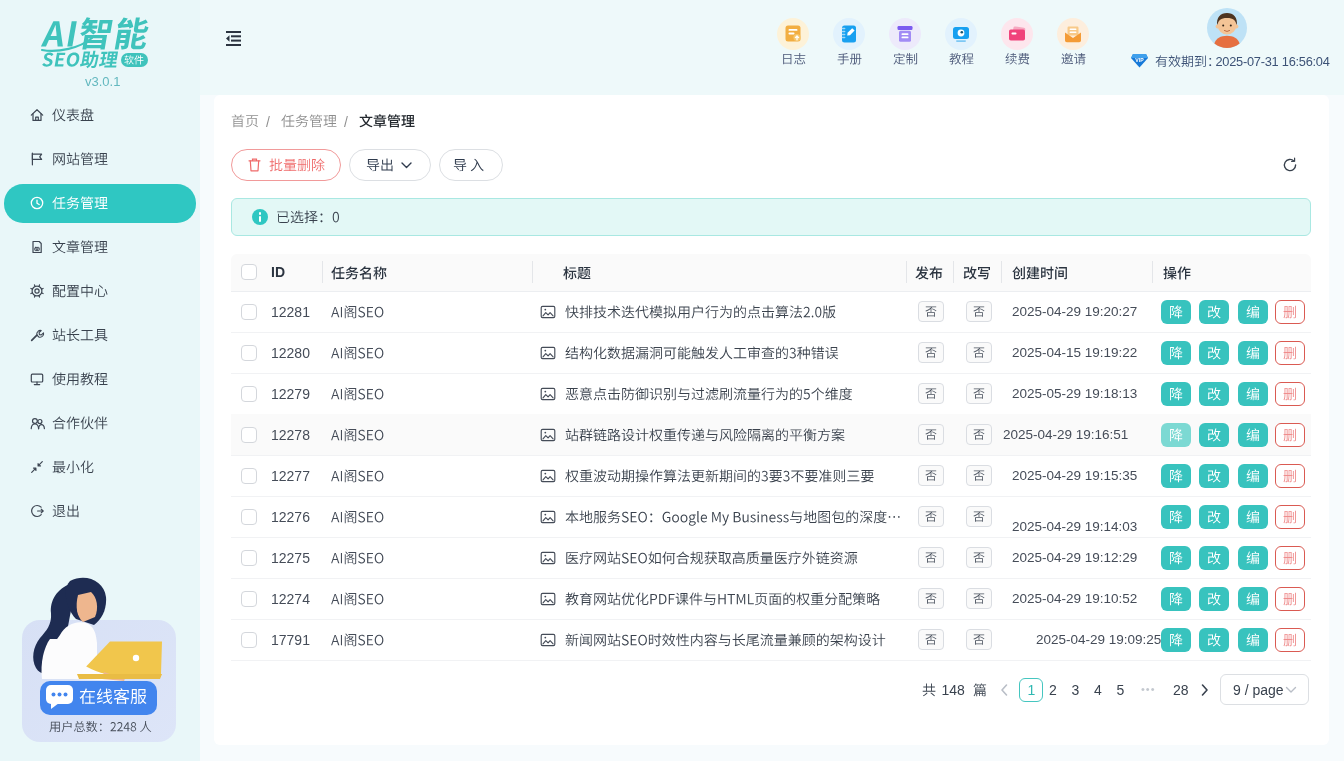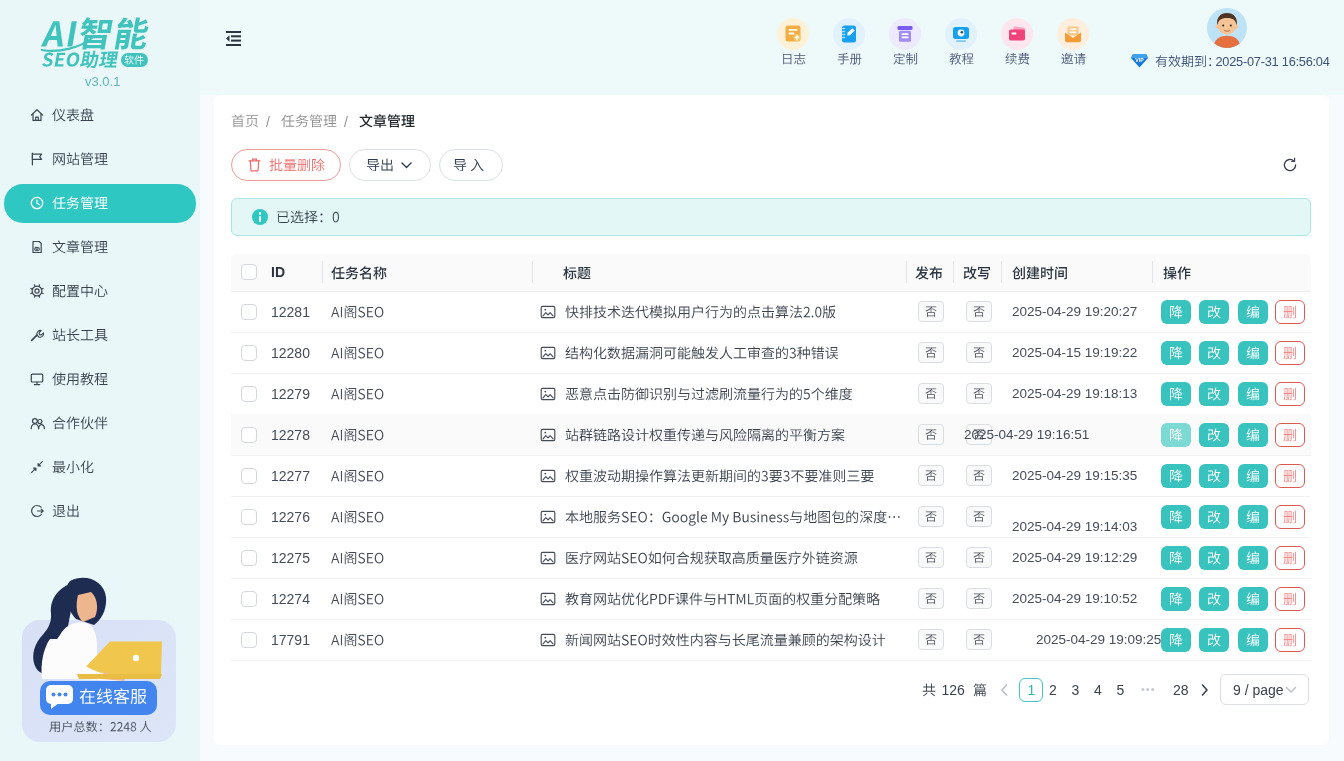--- a/index.html
+++ b/index.html
@@ -396,21 +396,21 @@
       <path d="M2.1 -9C2.7 -8.2 3.2 -7.1 3.4 -6.4L4.2 -6.7C4 -7.4 3.5 -8.5 2.9 -9.3ZM11 -9.4C10.7 -8.5 10.1 -7.4 9.6 -6.7L10.4 -6.4C10.8 -7 11.5 -8.1 12 -9ZM3.7 -3.3V-0.5C3.7 0.5 4.1 0.8 5.7 0.8C6 0.8 8.7 0.8 9.1 0.8C10.4 0.8 10.7 0.4 10.8 -1.3C10.5 -1.4 10.2 -1.5 9.9 -1.7C9.9 -0.3 9.8 0 9 0C8.4 0 6.2 0 5.7 0C4.8 0 4.6 -0.1 4.6 -0.5V-3.3ZM5.6 -4C6.5 -3.2 7.4 -2 7.8 -1.3L8.6 -1.8C8.2 -2.5 7.2 -3.7 6.4 -4.4ZM10.5 -3.4C11.2 -2.3 11.9 -0.7 12.2 0.3L13.1 0C12.8 -1 12 -2.6 11.3 -3.7ZM2.2 -3.3C1.9 -2.2 1.4 -0.8 0.8 0.1L1.6 0.5C2.2 -0.4 2.7 -1.9 3 -3.1ZM0.9 -5.5V-4.6H13.2V-5.5H8.9V-10.2H12.7V-11.1H1.5V-10.2H5.1V-5.5ZM6 -10.2H7.9V-5.5H6Z M18.2 -2.1V-0.2C18.2 0.7 18.6 1 19.9 1C20.2 1 22.3 1 22.6 1C23.7 1 24 0.6 24.1 -1C23.9 -1 23.5 -1.1 23.3 -1.3C23.3 0 23.2 0.2 22.6 0.2C22.1 0.2 20.3 0.2 20 0.2C19.2 0.2 19.1 0.1 19.1 -0.2V-2.1ZM24.4 -2C25.1 -1.2 25.9 -0.2 26.2 0.5L27 0.1C26.7 -0.6 25.9 -1.6 25.1 -2.3ZM16.6 -2.2C16.2 -1.4 15.6 -0.4 14.9 0.3L15.7 0.7C16.4 0.1 17 -1 17.4 -1.8ZM17.6 -4.5H24.5V-3.5H17.6ZM17.6 -6.2H24.5V-5.2H17.6ZM16.7 -6.9V-2.8H20.2L19.7 -2.4C20.5 -1.9 21.5 -1.3 21.9 -0.8L22.5 -1.4C22.1 -1.8 21.2 -2.4 20.5 -2.8H25.4V-6.9ZM18.7 -9.9H23.3C23.2 -9.5 22.9 -8.8 22.6 -8.4H19.2L19.3 -8.4C19.2 -8.8 18.9 -9.4 18.7 -9.9ZM20.2 -11.6C20.4 -11.3 20.6 -11 20.8 -10.7H15.7V-9.9H18.6L17.8 -9.7C18 -9.3 18.2 -8.8 18.3 -8.4H15V-7.6H27V-8.4H23.6C23.8 -8.8 24.1 -9.2 24.3 -9.7L23.5 -9.9H26.3V-10.7H21.8C21.7 -11 21.4 -11.5 21.1 -11.9Z M31.2 -6.6H38.7V-3.9H31.2ZM32.8 -1.8C33 -0.9 33.1 0.3 33.1 1L34.1 0.8C34 0.2 33.9 -1 33.7 -1.9ZM35.7 -1.8C36.1 -0.9 36.5 0.2 36.7 0.9L37.6 0.7C37.5 0 37 -1.1 36.6 -2ZM38.6 -1.9C39.3 -1 40.1 0.2 40.4 1L41.3 0.6C40.9 -0.2 40.1 -1.3 39.4 -2.2ZM30.5 -2.1C30.1 -1.1 29.4 0 28.6 0.7L29.5 1.1C30.2 0.4 31 -0.8 31.4 -1.9ZM30.4 -7.4V-3.1H39.7V-7.4H35.4V-9.3H40.7V-10.2H35.4V-11.7H34.4V-7.4Z M44.1 -4.2V0.3H52.9V1.1H53.9V-4.2H52.9V-0.6H49.5V-5.3H55.1V-6.3H49.5V-8.6H54.1V-9.5H49.5V-11.7H48.5V-9.5H44V-8.6H48.5V-6.3H43V-5.3H48.5V-0.6H45.1V-4.2Z M64.4 -11.5C64.7 -10.8 65 -9.9 65.1 -9.4L66 -9.6C65.9 -10.2 65.5 -11 65.3 -11.7ZM61.2 -9.4V-8.5H63.5C63.4 -4.7 63.1 -1.3 59.9 0.4C60.2 0.5 60.5 0.9 60.6 1.1C63 -0.3 63.9 -2.6 64.2 -5.4H67.5C67.4 -1.7 67.2 -0.3 66.9 0C66.8 0.2 66.6 0.2 66.4 0.2C66.1 0.2 65.3 0.2 64.6 0.1C64.7 0.4 64.8 0.8 64.8 1.1C65.6 1.1 66.4 1.1 66.8 1.1C67.2 1 67.5 0.9 67.7 0.6C68.1 0.1 68.3 -1.4 68.5 -5.8C68.5 -6 68.5 -6.3 68.5 -6.3H64.3C64.3 -7 64.4 -7.7 64.4 -8.5H69.3V-9.4ZM57.2 -11.1V1.1H58.1V-10.3H60.3C59.9 -9.3 59.5 -8 59 -6.9C60.1 -5.7 60.4 -4.7 60.4 -3.9C60.4 -3.5 60.3 -3.1 60.1 -2.9C60 -2.8 59.8 -2.8 59.6 -2.8C59.3 -2.8 59 -2.8 58.7 -2.8C58.8 -2.6 58.9 -2.2 58.9 -1.9C59.3 -1.9 59.7 -1.9 60 -1.9C60.2 -2 60.5 -2.1 60.7 -2.2C61.1 -2.5 61.3 -3.1 61.3 -3.9C61.3 -4.7 61 -5.8 59.9 -7C60.4 -8.2 61 -9.6 61.4 -10.8L60.8 -11.2L60.6 -11.1Z M72.8 -11.7C72.3 -10.8 71.3 -9.7 70.4 -8.9C70.6 -8.8 70.8 -8.4 70.9 -8.2C71.9 -9.1 73 -10.3 73.7 -11.4ZM79.7 -10.7V1.1H80.5V-9.8H82.3V-2.1C82.3 -1.9 82.2 -1.9 82.1 -1.9C82 -1.9 81.5 -1.9 81 -1.9C81.1 -1.6 81.3 -1.3 81.3 -1C82 -1 82.5 -1 82.8 -1.2C83.1 -1.4 83.2 -1.6 83.2 -2.1V-10.7ZM73.6 -0.5 73.8 0.3C75.3 0.1 77.4 -0.3 79.4 -0.6L79.4 -1.4L77.3 -1.1V-3.6H79.1V-4.4H77.3V-6.2H79.2V-7.1H77.3V-9.4H79.1V-10.2H75.7C75.8 -10.7 75.9 -11.1 76 -11.6L75.2 -11.7C74.9 -10.4 74.4 -9 73.7 -8.1C73.9 -8 74.3 -7.7 74.5 -7.6C74.8 -8.1 75.1 -8.7 75.3 -9.4H76.4V-7.1H74V-6.2H76.4V-1L75.2 -0.8V-5.1H74.4V-0.6ZM73.1 -9C72.4 -7.5 71.3 -6 70.3 -4.9C70.4 -4.7 70.7 -4.3 70.8 -4.1C71.2 -4.6 71.7 -5.1 72.1 -5.7V1.1H73V-6.9C73.3 -7.5 73.7 -8.1 73.9 -8.7Z M91.1 -9.8H95.5V-5.5H91.1ZM90.2 -10.7V-4.6H96.5V-10.7ZM94.4 -2.9C95.1 -1.7 95.9 0 96.2 1L97.2 0.6C96.8 -0.4 96 -2 95.2 -3.2ZM91.2 -3.2C90.8 -1.7 90 -0.4 89.1 0.5C89.3 0.7 89.7 0.9 89.9 1.1C90.8 0.1 91.7 -1.4 92.1 -3ZM85.5 -10.8C86.2 -10.1 87.2 -9.2 87.6 -8.7L88.3 -9.3C87.8 -9.9 86.9 -10.7 86.1 -11.3ZM84.7 -7.3V-6.4H86.8V-1.4C86.8 -0.7 86.2 -0.2 86 0C86.2 0.2 86.5 0.5 86.6 0.7C86.8 0.4 87.1 0.1 89.5 -1.7C89.4 -1.9 89.3 -2.3 89.2 -2.5L87.7 -1.4V-7.3Z M106.8 -10.1V-2.3H107.7V-10.1ZM109.8 -11.5V-0.2C109.8 0.1 109.7 0.2 109.5 0.2C109.2 0.2 108.4 0.2 107.4 0.2C107.6 0.4 107.7 0.9 107.8 1.1C109 1.1 109.7 1.1 110.2 0.9C110.6 0.8 110.7 0.5 110.7 -0.2V-11.5ZM100.2 -10.3H104V-7.4H100.2ZM99.3 -11.1V-6.6H104.9V-11.1ZM101.4 -6.2 101.3 -4.9H98.8V-4.1H101.2C100.9 -2.1 100.3 -0.5 98.5 0.4C98.7 0.6 99 0.9 99.1 1.1C101.1 0 101.8 -1.8 102.1 -4.1H104.1C104 -1.3 103.9 -0.3 103.6 0C103.5 0.1 103.4 0.1 103.2 0.1C103 0.1 102.4 0.1 101.8 0C101.9 0.3 102 0.7 102 1C102.6 1 103.3 1 103.6 1C104 0.9 104.2 0.8 104.4 0.6C104.8 0.1 104.9 -1.1 105.1 -4.5C105.1 -4.6 105.1 -4.9 105.1 -4.9H102.2L102.3 -6.2Z M112.8 -3.3V-2.4H121.5V-3.3ZM115.7 -11.4C115.3 -9.5 114.8 -6.9 114.3 -5.3L115.1 -5.3H115.3H123.4C123 -2 122.7 -0.6 122.1 -0.1C122 0 121.8 0 121.4 0C121 0 119.9 0 118.8 -0.1C119 0.2 119.2 0.6 119.2 0.9C120.2 0.9 121.2 1 121.7 0.9C122.2 0.9 122.6 0.8 122.9 0.5C123.6 -0.1 124 -1.8 124.4 -5.8C124.4 -5.9 124.4 -6.2 124.4 -6.2H115.5C115.7 -7 115.9 -7.9 116.1 -8.9H124.2V-9.8H116.3L116.6 -11.3Z M127.2 -10.9C127.9 -10.2 128.8 -9.1 129.2 -8.5L130 -9C129.6 -9.7 128.7 -10.7 127.9 -11.4ZM131.4 -6.7C132.1 -5.8 133 -4.6 133.3 -3.9L134.1 -4.3C133.7 -5.1 132.8 -6.2 132.1 -7.1ZM129.6 -6.5H126.7V-5.6H128.7V-1.8C128.1 -1.6 127.3 -1 126.6 -0.1L127.2 0.7C128 -0.3 128.7 -1.1 129.1 -1.1C129.4 -1.1 129.9 -0.6 130.5 -0.2C131.4 0.4 132.6 0.6 134.3 0.6C135.7 0.6 138.2 0.5 139.2 0.4C139.2 0.1 139.3 -0.3 139.5 -0.6C138.1 -0.4 136 -0.3 134.4 -0.3C132.8 -0.3 131.6 -0.4 130.7 -1C130.2 -1.3 129.9 -1.6 129.6 -1.8ZM136.1 -11.7V-9.2H130.6V-8.3H136.1V-2.6C136.1 -2.3 136 -2.3 135.7 -2.2C135.4 -2.2 134.5 -2.2 133.4 -2.3C133.6 -2 133.7 -1.6 133.8 -1.3C135.1 -1.3 135.9 -1.3 136.4 -1.5C136.9 -1.6 137.1 -1.9 137.1 -2.6V-8.3H139V-9.2H137.1V-11.7Z M147.4 -2.7V-0.2C147.4 0.6 147.7 0.9 148.7 0.9C148.9 0.9 150.5 0.9 150.8 0.9C151.7 0.9 151.9 0.5 152 -1C151.8 -1.1 151.4 -1.2 151.3 -1.3C151.2 0 151.2 0.2 150.7 0.2C150.3 0.2 149 0.2 148.8 0.2C148.3 0.2 148.2 0.1 148.2 -0.2V-2.7ZM146.3 -2.7C146.1 -1.8 145.7 -0.5 145.2 0.2L145.8 0.5C146.3 -0.3 146.7 -1.6 146.9 -2.5ZM148.6 -3.4C149.1 -2.7 149.8 -1.8 150 -1.2L150.6 -1.6C150.4 -2.2 149.8 -3.1 149.2 -3.7ZM151.3 -2.7C151.9 -1.8 152.6 -0.5 152.9 0.3L153.5 0C153.3 -0.8 152.6 -2.1 151.9 -3ZM141.3 -10.8C142.1 -10.3 143 -9.6 143.5 -9.1L144.1 -9.8C143.6 -10.2 142.6 -10.9 141.8 -11.4ZM140.6 -7C141.4 -6.6 142.4 -6 142.9 -5.5L143.5 -6.2C143 -6.6 141.9 -7.2 141.2 -7.6ZM140.9 0.2 141.7 0.7C142.4 -0.5 143.2 -2.2 143.7 -3.6L143 -4.2C142.4 -2.6 141.5 -0.9 140.9 0.2ZM144.6 -9.1V-6.1C144.6 -4.2 144.5 -1.4 143.2 0.6C143.4 0.7 143.8 1 143.9 1.2C145.2 -1 145.5 -4 145.5 -6.1V-8.3H152.3C152.1 -7.8 151.9 -7.3 151.7 -7L152.4 -6.8C152.7 -7.3 153.1 -8.2 153.4 -9L152.8 -9.1L152.7 -9.1H148.9V-10H152.8V-10.8H148.9V-11.7H148V-9.1ZM147.6 -8.1V-6.8L146 -6.7L146.1 -6L147.6 -6.1V-5.5C147.6 -4.6 147.9 -4.4 149.1 -4.4C149.4 -4.4 151.2 -4.4 151.4 -4.4C152.4 -4.4 152.6 -4.7 152.7 -5.9C152.5 -6 152.2 -6.1 152 -6.2C151.9 -5.2 151.8 -5.1 151.4 -5.1C151 -5.1 149.5 -5.1 149.2 -5.1C148.6 -5.1 148.5 -5.2 148.5 -5.5V-6.2L151.1 -6.4L151 -7.1L148.5 -6.9V-8.1Z M163.1 -10.3V-2.4H164V-10.3ZM165.9 -11.5V-0.2C165.9 0 165.9 0.1 165.6 0.1C165.4 0.1 164.6 0.1 163.7 0.1C163.9 0.4 164 0.8 164.1 1.1C165.1 1.1 165.9 1.1 166.3 0.9C166.7 0.7 166.8 0.4 166.8 -0.2V-11.5ZM156.7 -5.8V-0.4H157.4V-5H158.9V1.1H159.7V-5H161.3V-1.5C161.3 -1.4 161.3 -1.4 161.1 -1.3C161 -1.3 160.6 -1.3 160 -1.3C160.1 -1.1 160.3 -0.8 160.3 -0.6C161 -0.6 161.4 -0.6 161.7 -0.7C162 -0.9 162.1 -1.1 162.1 -1.5V-5.8H159.7V-7.3H162V-10.9H155.5V-6.2C155.5 -4.2 155.5 -1.6 154.4 0.3C154.6 0.4 155 0.7 155.2 0.8C156.2 -1.1 156.4 -4.1 156.4 -6.2V-7.3H158.9V-5.8ZM156.4 -10.1H161.1V-8.2H156.4Z M176.1 -5.1V0.5H177V-5.1ZM173.6 -5.1V-3.6C173.6 -2.3 173.4 -0.7 171.7 0.4C171.9 0.6 172.2 0.9 172.4 1.1C174.2 -0.3 174.5 -2.1 174.5 -3.6V-5.1ZM178.6 -5.1V-0.6C178.6 0.3 178.7 0.5 178.9 0.6C179.1 0.8 179.4 0.9 179.6 0.9C179.8 0.9 180.2 0.9 180.3 0.9C180.5 0.9 180.8 0.8 181 0.7C181.1 0.6 181.3 0.4 181.3 0.2C181.4 -0.1 181.4 -0.8 181.5 -1.4C181.2 -1.5 180.9 -1.6 180.8 -1.8C180.8 -1.1 180.8 -0.6 180.7 -0.4C180.7 -0.1 180.7 0 180.6 0C180.5 0.1 180.4 0.1 180.3 0.1C180.1 0.1 179.9 0.1 179.8 0.1C179.7 0.1 179.6 0.1 179.6 0C179.5 0 179.5 -0.2 179.5 -0.5V-5.1ZM169.2 -10.9C170.1 -10.4 171.1 -9.6 171.6 -9.1L172.1 -9.8C171.6 -10.3 170.6 -11.1 169.8 -11.6ZM168.6 -7C169.5 -6.6 170.6 -6 171.1 -5.5L171.7 -6.3C171.1 -6.7 170 -7.4 169.1 -7.7ZM169 0.3 169.7 0.9C170.6 -0.4 171.6 -2.2 172.3 -3.6L171.6 -4.3C170.8 -2.7 169.7 -0.8 169 0.3ZM175.9 -11.5C176.1 -11 176.3 -10.4 176.5 -9.9H172.4V-9H175.3C174.7 -8.3 173.8 -7.2 173.5 -6.9C173.3 -6.7 172.9 -6.6 172.6 -6.5C172.7 -6.3 172.8 -5.9 172.9 -5.6C173.3 -5.8 173.9 -5.8 179.7 -6.2C180 -5.9 180.3 -5.5 180.4 -5.2L181.2 -5.7C180.7 -6.5 179.6 -7.8 178.7 -8.8L178 -8.3C178.4 -7.9 178.8 -7.5 179.1 -7L174.5 -6.7C175.1 -7.4 175.8 -8.3 176.3 -9H181.2V-9.9H177.5C177.3 -10.4 177 -11.2 176.7 -11.7Z M185.4 -9.3H192.6V-8.5H185.4ZM185.4 -10.7H192.6V-9.9H185.4ZM184.5 -11.3V-7.9H193.5V-11.3ZM182.8 -7.3V-6.5H195.3V-7.3ZM185.1 -3.8H188.5V-3H185.1ZM189.4 -3.8H193V-3H189.4ZM185.1 -5.2H188.5V-4.4H185.1ZM189.4 -5.2H193V-4.4H189.4ZM182.7 0V0.7H195.4V0H189.4V-0.9H194.2V-1.5H189.4V-2.4H193.9V-5.9H184.2V-2.4H188.5V-1.5H183.8V-0.9H188.5V0Z M202.1 -10.9V-10H208.9V-10.9ZM199.8 -11.7C199.1 -10.7 197.7 -9.5 196.5 -8.7C196.7 -8.5 196.9 -8.1 197.1 -7.9C198.3 -8.8 199.7 -10.2 200.7 -11.4ZM201.4 -7V-6.1H206.3V-0.2C206.3 0.1 206.2 0.2 205.9 0.2C205.6 0.2 204.7 0.2 203.7 0.1C203.8 0.4 203.9 0.8 204 1.1C205.4 1.1 206.2 1.1 206.6 0.9C207 0.8 207.2 0.5 207.2 -0.1V-6.1H209.4V-7ZM200.3 -8.8C199.4 -7.1 197.8 -5.5 196.4 -4.5C196.6 -4.3 196.9 -3.9 197 -3.7C197.6 -4.1 198.2 -4.7 198.7 -5.2V1.1H199.6V-6.3C200.2 -7 200.8 -7.7 201.2 -8.4Z M212.3 -11C212.9 -10.3 213.6 -9.4 213.8 -8.9L214.7 -9.3C214.4 -9.9 213.7 -10.7 213.1 -11.3ZM217 -5.2C217.8 -4.4 218.6 -3.2 219 -2.5L219.8 -2.9C219.4 -3.6 218.6 -4.8 217.8 -5.6ZM215.8 -11.7V-10.1C215.8 -9.5 215.8 -9 215.8 -8.3H211.2V-7.4H215.7C215.3 -4.9 214.2 -2 210.8 0.2C211 0.4 211.4 0.7 211.5 0.9C215.2 -1.5 216.3 -4.7 216.6 -7.4H221.6C221.4 -2.5 221.2 -0.6 220.7 -0.2C220.6 0 220.4 0 220.1 0C219.8 0 218.9 0 217.9 -0.1C218.1 0.2 218.2 0.6 218.2 0.9C219.1 1 220 1 220.5 0.9C221 0.9 221.3 0.8 221.6 0.4C222.1 -0.2 222.3 -2.2 222.6 -7.9C222.6 -8 222.6 -8.3 222.6 -8.3H216.7C216.7 -9 216.8 -9.5 216.8 -10.1V-11.7Z M231.8 -6C232.6 -4.9 233.5 -3.5 233.9 -2.7L234.7 -3.2C234.3 -4 233.3 -5.4 232.5 -6.4ZM227.4 -11.8C227.3 -11.1 227.1 -10.2 226.8 -9.5H225.2V0.7H226.1V-0.4H230V-9.5H227.7C227.9 -10.1 228.2 -10.9 228.4 -11.6ZM226.1 -8.7H229.2V-5.6H226.1ZM226.1 -1.2V-4.7H229.2V-1.2ZM232.4 -11.8C232 -9.9 231.2 -7.9 230.2 -6.7C230.5 -6.5 230.9 -6.3 231 -6.1C231.5 -6.8 232 -7.7 232.4 -8.7H236.1C235.9 -2.9 235.6 -0.8 235.2 -0.3C235 -0.1 234.9 0 234.6 0C234.3 0 233.4 -0.1 232.5 -0.1C232.7 0.1 232.8 0.5 232.8 0.8C233.6 0.8 234.4 0.9 234.9 0.8C235.4 0.8 235.7 0.7 236 0.3C236.5 -0.4 236.7 -2.6 236.9 -9C237 -9.2 237 -9.5 237 -9.5H232.7C232.9 -10.2 233.1 -10.9 233.3 -11.6Z M241.6 0.2C243.3 0.2 244.9 -1.1 244.9 -3.3C244.9 -5.6 243.6 -6.6 241.9 -6.6C241.2 -6.6 240.7 -6.4 240.3 -6.2L240.5 -9.3H244.4V-10.2H239.5L239.2 -5.5L239.8 -5.1C240.4 -5.5 240.9 -5.7 241.6 -5.7C242.9 -5.7 243.8 -4.8 243.8 -3.3C243.8 -1.8 242.8 -0.8 241.5 -0.8C240.3 -0.8 239.6 -1.3 239 -1.9L238.4 -1.2C239.1 -0.5 240 0.2 241.6 0.2Z M252.2 -7.7V1.1H253.2V-7.7ZM252.8 -11.7C251.4 -9.4 248.8 -7.3 246.2 -6.1C246.5 -5.9 246.8 -5.6 246.9 -5.3C249.1 -6.4 251.2 -8.1 252.7 -10C254.5 -7.8 256.4 -6.5 258.5 -5.3C258.7 -5.6 259 -5.9 259.2 -6.1C257 -7.2 255 -8.6 253.2 -10.8L253.6 -11.4Z M260.3 -0.7 260.5 0.2C261.8 -0.1 263.5 -0.6 265.1 -1L265 -1.8C263.3 -1.4 261.5 -0.9 260.3 -0.7ZM268.9 -11.3C269.3 -10.7 269.7 -9.9 269.9 -9.3L270.7 -9.7C270.5 -10.2 270.1 -11 269.7 -11.7ZM260.6 -5.9C260.8 -6 261.1 -6.1 262.9 -6.4C262.3 -5.4 261.7 -4.6 261.4 -4.4C261 -3.8 260.7 -3.5 260.4 -3.4C260.5 -3.2 260.6 -2.8 260.7 -2.6C260.9 -2.7 261.4 -2.9 264.8 -3.6C264.8 -3.7 264.8 -4.1 264.8 -4.3L262 -3.8C263.1 -5.1 264.2 -6.7 265.1 -8.3L264.3 -8.8C264.1 -8.2 263.7 -7.7 263.4 -7.2L261.5 -7C262.3 -8.2 263.1 -9.8 263.7 -11.3L262.9 -11.7C262.3 -10 261.3 -8.2 261 -7.7C260.7 -7.2 260.5 -6.9 260.3 -6.8C260.4 -6.6 260.5 -6.1 260.6 -5.9ZM269.4 -5.6V-3.7H267.1V-5.6ZM267.4 -11.7C266.9 -10 265.9 -8 264.7 -6.7C264.9 -6.5 265.1 -6.1 265.2 -5.9C265.6 -6.3 265.9 -6.8 266.2 -7.3V1.1H267.1V0.1H273.1V-0.8H270.3V-2.8H272.5V-3.7H270.3V-5.6H272.5V-6.5H270.3V-8.3H272.8V-9.2H267.3C267.7 -9.9 268 -10.7 268.3 -11.4ZM269.4 -6.5H267.1V-8.3H269.4ZM269.4 -2.8V-0.8H267.1V-2.8Z M279.1 -9.1V-7.8H276.8V-7H279.1V-4.6H284.5V-7H286.8V-7.8H284.5V-9.1H283.6V-7.8H280V-9.1ZM283.6 -7V-5.4H280V-7ZM284.4 -2.9C283.8 -2.1 282.8 -1.5 281.8 -1.1C280.7 -1.5 279.9 -2.2 279.3 -2.9ZM277 -3.7V-2.9H278.9L278.4 -2.7C279 -1.9 279.8 -1.2 280.7 -0.7C279.4 -0.2 277.8 0.1 276.3 0.2C276.5 0.4 276.6 0.8 276.7 1C278.5 0.8 280.2 0.4 281.7 -0.2C283.1 0.5 284.8 0.9 286.6 1.1C286.7 0.9 286.9 0.5 287.1 0.3C285.5 0.1 284.1 -0.2 282.8 -0.6C284 -1.3 285.1 -2.2 285.8 -3.4L285.2 -3.7L285 -3.7ZM280.3 -11.6C280.5 -11.2 280.8 -10.7 280.9 -10.3H275.5V-6.5C275.5 -4.4 275.4 -1.4 274.2 0.7C274.5 0.7 274.9 1 275.1 1.1C276.2 -1.1 276.4 -4.3 276.4 -6.5V-9.4H286.9V-10.3H282C281.8 -10.8 281.5 -11.3 281.3 -11.8Z" fill="#3a424d"></path>
     </svg>
 <div class="abs" style="left:917.5px;top:383.0px;width:26px;height:21px;background:#fafafa;border:1px solid #dadde2;border-radius:4px"></div>
 <svg style="position:absolute;left:924.5px;top:383.9px" width="90" height="19" viewBox="0 -13.9 90 19">
       <use href="#g_no" fill="#4a525e"></use>
     </svg>
 <div class="abs" style="left:965.5px;top:383.0px;width:26px;height:21px;background:#fafafa;border:1px solid #dadde2;border-radius:4px"></div>
 <svg style="position:absolute;left:972.5px;top:383.9px" width="90" height="19" viewBox="0 -13.9 90 19">
       <use href="#g_no" fill="#4a525e"></use>
     </svg>
-<div style="position:absolute;left:1012px;top:386.2px;font-family:'Liberation Sans',sans-serif;font-size:13.5px;font-weight:400;color:#454c58;line-height:15.5px;white-space:nowrap;">2025-04-29 19:18:13</div>
+<div style="position:absolute;left:1012px;top:386.2px;font-family:'Liberation Sans',sans-serif;font-size:13.5px;font-weight:400;color:#454c58;line-height:15.5px;white-space:nowrap;">2025-05-29 19:18:13</div>
 <div class="abs" style="left:1161px;top:381.5px;width:30px;height:24px;background:#38c3be;border-radius:6px"></div>
 <svg style="position:absolute;left:1169px;top:382.6px" width="90" height="22" viewBox="0 -16.2 90 22">
       <use href="#g_j" fill="#ffffff"></use>
     </svg>
 <div class="abs" style="left:1199.3px;top:381.5px;width:30px;height:24px;background:#38c3be;border-radius:6px"></div>
 <svg style="position:absolute;left:1207.3px;top:382.6px" width="90" height="22" viewBox="0 -16.2 90 22">
       <use href="#g_g" fill="#ffffff"></use>
     </svg>
 <div class="abs" style="left:1237.9px;top:381.5px;width:30px;height:24px;background:#38c3be;border-radius:6px"></div>
 <svg style="position:absolute;left:1245.9px;top:382.6px" width="90" height="22" viewBox="0 -16.2 90 22">
@@ -432,21 +432,21 @@
       <path d="M0.8 -9.1V-8.2H6.3V-9.1ZM1.4 -7.4C1.8 -5.8 2 -3.7 2.1 -2.3L2.9 -2.5C2.8 -3.9 2.5 -5.9 2.2 -7.5ZM2.5 -11.4C2.9 -10.7 3.3 -9.8 3.5 -9.3L4.3 -9.6C4.1 -10.1 3.7 -11 3.3 -11.7ZM4.7 -7.7C4.5 -6 4.1 -3.5 3.7 -2C2.6 -1.7 1.5 -1.4 0.7 -1.3L0.9 -0.3C2.4 -0.7 4.3 -1.2 6.2 -1.7L6.1 -2.6L4.5 -2.2C4.9 -3.7 5.3 -5.9 5.6 -7.5ZM6.6 -5V1.1H7.5V0.4H11.9V1H12.8V-5H9.8V-7.9H13.4V-8.8H9.8V-11.7H8.9V-5ZM7.5 -0.5V-4.1H11.9V-0.5Z M21.6 -11.4C22.1 -10.7 22.5 -9.7 22.6 -9L23.4 -9.4C23.3 -10 22.9 -10.9 22.4 -11.6ZM26 -11.8C25.8 -11 25.3 -10 24.9 -9.3L25.7 -9.1C26.1 -9.7 26.5 -10.7 26.9 -11.5ZM21.1 -3.1V-2.2H23.8V1.1H24.7V-2.2H27.5V-3.1H24.7V-5.2H26.9V-6.1H24.7V-8.1H27.2V-9H21.4V-8.1H23.8V-6.1H21.6V-5.2H23.8V-3.1ZM19.6 -7.9V-6.4H17.5C17.6 -6.9 17.7 -7.4 17.8 -7.9ZM15.4 -11V-10.2H17.1C17.1 -9.7 17 -9.2 17 -8.7H14.6V-7.9H16.9C16.8 -7.4 16.7 -6.9 16.6 -6.4H15.3V-5.6H16.4C15.9 -4.2 15.3 -3 14.4 -2.1C14.6 -2 14.9 -1.6 15.1 -1.4C15.5 -1.8 15.8 -2.3 16.1 -2.8V1.1H17V0.3H20.6V-4.1H16.8C17 -4.5 17.1 -5.1 17.3 -5.6H20.4V-7.9H21.3V-8.7H20.4V-11ZM19.6 -8.7H17.9L18 -10.2H19.6ZM17 -3.2H19.7V-0.5H17Z M32.9 -10.9C33.4 -10.1 33.9 -9.1 34.1 -8.4L34.9 -8.8C34.7 -9.4 34.1 -10.4 33.7 -11.2ZM30 -11.7C29.7 -10.4 29.1 -9.1 28.4 -8.2C28.6 -8 28.8 -7.5 28.9 -7.4C29.3 -7.9 29.7 -8.5 30 -9.3H32.7V-10.1H30.3C30.5 -10.6 30.7 -11 30.8 -11.5ZM28.7 -4.6V-3.8H30.3V-1.1C30.3 -0.4 29.9 0.1 29.6 0.3C29.8 0.4 30 0.7 30.1 0.9C30.3 0.7 30.6 0.4 32.7 -1C32.6 -1.2 32.5 -1.5 32.5 -1.7L31.2 -0.9V-3.8H32.8V-4.6H31.2V-6.7H32.5V-7.5H29.1V-6.7H30.3V-4.6ZM35.2 -4V-3.2H38V-0.7H38.8V-3.2H41.3V-4H38.8V-6H41V-6.8H38.8V-8.5H38V-6.8H36.4C36.8 -7.5 37.2 -8.3 37.5 -9.2H41.3V-10.1H37.8C38 -10.6 38.1 -11.1 38.3 -11.6L37.4 -11.8C37.3 -11.2 37.1 -10.6 36.9 -10.1H35.1V-9.2H36.6C36.4 -8.4 36.1 -7.8 36 -7.6C35.7 -7 35.5 -6.7 35.3 -6.6C35.4 -6.4 35.5 -6 35.6 -5.8C35.7 -5.9 36.1 -6 36.7 -6H38V-4ZM34.8 -6.7H32.5V-5.8H33.9V-1.3C33.4 -1.1 32.8 -0.5 32.2 0.1L32.8 1C33.4 0.2 34 -0.6 34.4 -0.6C34.7 -0.6 35.1 -0.2 35.5 0.1C36.3 0.6 37.1 0.8 38.3 0.8C39.2 0.8 40.6 0.8 41.4 0.7C41.4 0.4 41.5 0 41.6 -0.3C40.7 -0.2 39.2 -0.1 38.3 -0.1C37.2 -0.1 36.4 -0.2 35.7 -0.7C35.3 -0.9 35.1 -1.2 34.8 -1.3Z M44.1 -10.3H46.9V-7.7H44.1ZM42.6 -0.5 42.7 0.4C44.2 0 46.2 -0.5 48.1 -0.9L48 -1.8L46.1 -1.3V-4H47.6L47.5 -3.9C47.7 -3.8 48 -3.4 48.1 -3.2C48.4 -3.3 48.7 -3.5 49 -3.7V1.1H49.9V0.5H53.6V1H54.5V-3.6L55 -3.4C55.1 -3.6 55.4 -4 55.6 -4.2C54.3 -4.7 53.2 -5.4 52.3 -6.3C53.2 -7.4 53.9 -8.6 54.4 -10.1L53.8 -10.3L53.6 -10.3H50.8C51 -10.7 51.1 -11.1 51.3 -11.5L50.4 -11.7C49.8 -10 48.9 -8.4 47.8 -7.4V-11.1H43.3V-6.9H45.3V-1.1L44.1 -0.9V-5.5H43.3V-0.7ZM49.9 -0.3V-3.1H53.6V-0.3ZM53.2 -9.5C52.9 -8.6 52.3 -7.7 51.7 -7C51.1 -7.7 50.6 -8.5 50.3 -9.2L50.4 -9.5ZM49.6 -4C50.3 -4.4 51.1 -5 51.7 -5.7C52.4 -5.1 53.1 -4.5 53.9 -4ZM51.2 -6.4C50.2 -5.4 49.1 -4.6 47.9 -4.1V-4.8H46.1V-6.9H47.8V-7.3C48 -7.1 48.3 -6.8 48.4 -6.7C48.9 -7.2 49.4 -7.8 49.8 -8.4C50.1 -7.7 50.6 -7 51.2 -6.4Z M57.8 -10.9C58.5 -10.2 59.4 -9.3 59.9 -8.7L60.5 -9.4C60.1 -10 59.1 -10.8 58.4 -11.5ZM56.6 -7.3V-6.4H58.7V-1.2C58.7 -0.6 58.2 -0.2 58 0C58.1 0.2 58.4 0.6 58.5 0.8C58.7 0.5 59.1 0.3 61.5 -1.5C61.4 -1.7 61.3 -2 61.2 -2.3L59.6 -1.1V-7.3ZM62.9 -11.2V-9.7C62.9 -8.6 62.6 -7.4 60.7 -6.6C60.9 -6.4 61.2 -6.1 61.3 -5.9C63.4 -6.8 63.8 -8.3 63.8 -9.6V-10.3H66.4V-8C66.4 -7 66.6 -6.6 67.5 -6.6C67.6 -6.6 68.4 -6.6 68.6 -6.6C68.9 -6.6 69.1 -6.6 69.3 -6.7C69.3 -6.9 69.2 -7.2 69.2 -7.5C69 -7.4 68.8 -7.4 68.6 -7.4C68.4 -7.4 67.7 -7.4 67.5 -7.4C67.3 -7.4 67.3 -7.5 67.3 -7.9V-11.2ZM67.4 -4.6C66.8 -3.5 66.1 -2.5 65.1 -1.7C64.1 -2.5 63.4 -3.5 62.8 -4.6ZM61.4 -5.5V-4.6H62L61.9 -4.6C62.5 -3.3 63.3 -2.1 64.3 -1.2C63.3 -0.5 62.1 0 60.8 0.3C61 0.5 61.2 0.9 61.3 1.1C62.6 0.7 63.9 0.2 65.1 -0.6C66.1 0.2 67.4 0.8 68.9 1.1C69 0.9 69.2 0.5 69.5 0.3C68.1 0 66.9 -0.5 65.8 -1.2C67 -2.2 68 -3.6 68.6 -5.3L68 -5.6L67.8 -5.5Z M72 -10.9C72.8 -10.2 73.7 -9.3 74.2 -8.7L74.8 -9.4C74.3 -10 73.4 -10.8 72.6 -11.5ZM70.7 -7.3V-6.4H72.9V-1.2C72.9 -0.6 72.5 -0.2 72.2 -0.1C72.4 0.1 72.7 0.5 72.8 0.8C73 0.5 73.3 0.2 76 -1.6C75.9 -1.8 75.7 -2.2 75.6 -2.5L73.9 -1.2V-7.3ZM78.8 -11.7V-7H75.2V-6.1H78.8V1.1H79.8V-6.1H83.4V-7H79.8V-11.7Z M96.1 -9.5C95.6 -7 94.7 -4.9 93.5 -3.3C92.4 -4.9 91.8 -7 91.3 -9.5ZM96.3 -10.4 96.2 -10.4H89.9V-9.5H90.4C90.9 -6.6 91.7 -4.4 92.9 -2.5C91.8 -1.2 90.5 -0.3 89.1 0.3C89.3 0.5 89.6 0.9 89.7 1.1C91.1 0.4 92.4 -0.5 93.5 -1.8C94.4 -0.7 95.5 0.3 96.9 1.2C97 0.9 97.3 0.6 97.5 0.4C96.1 -0.5 95 -1.4 94.1 -2.5C95.5 -4.4 96.6 -7 97.1 -10.3L96.5 -10.5ZM87 -11.7V-8.7H84.7V-7.9H86.8C86.3 -5.9 85.3 -3.6 84.3 -2.4C84.5 -2.2 84.7 -1.8 84.9 -1.5C85.7 -2.6 86.5 -4.4 87 -6.2V1.1H87.9V-6.2C88.6 -5.4 89.4 -4.3 89.7 -3.7L90.3 -4.6C90 -5 88.4 -6.8 87.9 -7.3V-7.9H89.9V-8.7H87.9V-11.7Z M100.2 -7.6V-3.2H104.5V-2.2H99.8V-1.4H104.5V-0.1H98.8V0.6H111.3V-0.1H105.4V-1.4H110.4V-2.2H105.4V-3.2H109.9V-7.6H105.4V-8.5H111.2V-9.3H105.4V-10.4C107.1 -10.5 108.6 -10.7 109.8 -10.9L109.3 -11.6C107.1 -11.2 103.1 -11 99.9 -10.9C100 -10.7 100.1 -10.4 100.1 -10.1C101.5 -10.2 103 -10.2 104.5 -10.3V-9.3H98.8V-8.5H104.5V-7.6ZM101.2 -5.1H104.5V-3.9H101.2ZM105.4 -5.1H108.9V-3.9H105.4ZM101.2 -6.9H104.5V-5.7H101.2ZM105.4 -6.9H108.9V-5.7H105.4Z M115.8 -11.7C115 -9.5 113.7 -7.4 112.3 -6C112.4 -5.8 112.7 -5.3 112.8 -5.1C113.3 -5.7 113.8 -6.3 114.3 -6.9V1.1H115.2V-8.4C115.8 -9.3 116.3 -10.4 116.7 -11.4ZM118.6 -1.8C119.9 -1 121.5 0.3 122.2 1.1L122.9 0.4C122.6 0 122 -0.5 121.4 -0.9C122.5 -2.1 123.6 -3.4 124.5 -4.4L123.8 -4.8L123.7 -4.8H119.1L119.6 -6.6H125.3V-7.4H119.9L120.4 -9.2H124.7V-10.1H120.6L121 -11.6L120.1 -11.7L119.7 -10.1H116.9V-9.2H119.4L118.9 -7.4H116.1V-6.6H118.7C118.4 -5.6 118.1 -4.6 117.8 -3.9H122.9C122.2 -3.2 121.4 -2.3 120.7 -1.5C120.2 -1.8 119.7 -2.1 119.3 -2.4Z M127.2 -10.7C127.8 -10 128.6 -8.9 128.9 -8.3L129.8 -8.7C129.4 -9.4 128.6 -10.4 128 -11.1ZM136.6 -11.7C136.4 -11.2 135.9 -10.4 135.5 -9.9H133.3L133.9 -10.2C133.7 -10.7 133.3 -11.3 132.9 -11.8L132.1 -11.4C132.5 -11 132.9 -10.4 133.1 -9.9H130.7V-9.1H134.3V-7.7H131.3C131.2 -6.8 131 -5.6 130.8 -4.8H133.8C133 -3.8 131.7 -2.9 130.2 -2.3C130.4 -2.1 130.7 -1.8 130.8 -1.7C132.2 -2.3 133.5 -3.1 134.3 -4.2V-1H135.2V-4.8H138.2C138.1 -3.7 138 -3.3 137.8 -3.1C137.7 -3 137.6 -3 137.4 -3C137.2 -3 136.7 -3 136.2 -3.1C136.3 -2.8 136.4 -2.5 136.5 -2.3C137 -2.2 137.5 -2.2 137.8 -2.3C138.1 -2.3 138.3 -2.4 138.5 -2.5C138.8 -2.8 138.9 -3.5 139 -5.2C139 -5.3 139 -5.6 139 -5.6H135.2V-7H138.5V-9.9H136.5C136.8 -10.4 137.2 -10.9 137.5 -11.5ZM131.8 -5.6 132 -7H134.3V-5.6ZM135.2 -9.1H137.7V-7.7H135.2ZM129.5 -6.5H126.7V-5.6H128.6V-1.8C128.1 -1.5 127.4 -0.9 126.7 -0.1L127.4 0.7C128 -0.2 128.6 -1 129.1 -1C129.4 -1 129.8 -0.6 130.4 -0.2C131.4 0.4 132.5 0.5 134.3 0.5C135.6 0.5 138.2 0.5 139.2 0.4C139.2 0.1 139.4 -0.3 139.5 -0.6C138.1 -0.4 136 -0.3 134.3 -0.3C132.7 -0.3 131.5 -0.4 130.6 -1C130.1 -1.3 129.8 -1.6 129.5 -1.7Z M140.8 -3.3V-2.4H149.5V-3.3ZM143.7 -11.4C143.3 -9.5 142.8 -6.9 142.3 -5.3L143.1 -5.3H143.3H151.4C151 -2 150.7 -0.6 150.1 -0.1C150 0 149.8 0 149.4 0C149 0 147.9 0 146.8 -0.1C147 0.2 147.2 0.6 147.2 0.9C148.2 0.9 149.2 1 149.7 0.9C150.2 0.9 150.6 0.8 150.9 0.5C151.6 -0.1 152 -1.8 152.4 -5.8C152.4 -5.9 152.4 -6.2 152.4 -6.2H143.5C143.7 -7 143.9 -7.9 144.1 -8.9H152.2V-9.8H144.3L144.6 -11.3Z M156.3 -11V-6.8C156.3 -4.6 156.1 -1.6 154.6 0.5C154.8 0.6 155.2 0.9 155.4 1.1C157 -1.1 157.2 -4.5 157.2 -6.8V-10.1H164.7C164.8 -2.8 164.8 1 166.5 1C167.3 1 167.5 0.4 167.6 -1.5C167.4 -1.6 167.1 -1.9 166.9 -2.1C166.9 -1 166.8 0 166.6 0C165.6 0 165.6 -4.5 165.7 -11ZM162.6 -9.1C162.2 -7.9 161.7 -6.8 161.1 -5.7C160.3 -6.7 159.5 -7.6 158.7 -8.5L157.9 -8.1C158.8 -7.1 159.7 -6 160.6 -4.8C159.7 -3.3 158.5 -2 157.3 -1.2C157.6 -1 157.9 -0.7 158.1 -0.5C159.2 -1.3 160.3 -2.6 161.2 -4C162.1 -2.8 162.9 -1.6 163.4 -0.7L164.3 -1.2C163.7 -2.2 162.8 -3.5 161.7 -4.9C162.4 -6.1 163 -7.5 163.4 -8.9Z M174.7 -7.4V-6.6H179.5V-7.4ZM173.9 -5C174.3 -3.9 174.7 -2.5 174.9 -1.6L175.6 -1.8C175.5 -2.7 175.1 -4.1 174.7 -5.2ZM176.6 -5.4C176.8 -4.3 177.1 -2.9 177.2 -2L178 -2.1C177.9 -3.1 177.6 -4.4 177.4 -5.5ZM169.2 -11.2V1.1H170.1V-10.3H172C171.7 -9.4 171.2 -8.1 170.8 -7.1C171.8 -6 172.1 -5 172.1 -4.2C172.1 -3.8 172 -3.4 171.8 -3.2C171.7 -3.1 171.5 -3.1 171.4 -3.1C171.1 -3.1 170.8 -3.1 170.5 -3.1C170.7 -2.8 170.7 -2.5 170.8 -2.3C171.1 -2.2 171.4 -2.2 171.7 -2.3C172 -2.3 172.2 -2.4 172.4 -2.5C172.8 -2.8 173 -3.4 173 -4.1C173 -5 172.7 -6 171.7 -7.2C172.1 -8.3 172.7 -9.7 173.1 -10.8L172.5 -11.2L172.3 -11.2ZM177 -11.8C176.1 -9.8 174.5 -8.1 172.7 -7C172.9 -6.8 173.2 -6.4 173.3 -6.2C174.7 -7.2 176.1 -8.6 177.1 -10.3C178.2 -8.8 179.8 -7.3 181.2 -6.3C181.3 -6.6 181.5 -6.9 181.7 -7.1C180.2 -8 178.5 -9.6 177.6 -11.1L177.8 -11.5ZM173.1 -0.4V0.4H181.4V-0.4H178.7C179.4 -1.8 180.3 -3.7 180.9 -5.2L180 -5.5C179.5 -4 178.6 -1.8 177.9 -0.4Z M189.1 -8.7H193.7V-7.3H189.1ZM188.2 -9.4V-6.6H194.5V-9.4ZM187.5 -11.1V-10.3H195.3V-11.1ZM189.3 -4.5C189.7 -4 190.2 -3.2 190.4 -2.8L191 -3.1C190.8 -3.5 190.3 -4.3 189.9 -4.8ZM183.1 -11.2V1.1H184V-10.3H185.8C185.5 -9.4 185.1 -8.1 184.7 -7.1C185.7 -6 186 -5 186 -4.2C186 -3.8 185.9 -3.4 185.7 -3.2C185.6 -3.1 185.4 -3.1 185.2 -3.1C185 -3.1 184.7 -3.1 184.4 -3.1C184.5 -2.8 184.6 -2.5 184.6 -2.3C184.9 -2.2 185.3 -2.2 185.6 -2.3C185.9 -2.3 186.1 -2.4 186.3 -2.5C186.7 -2.8 186.8 -3.4 186.8 -4.1C186.8 -5 186.6 -6 185.5 -7.2C186 -8.3 186.6 -9.7 187 -10.8L186.4 -11.2L186.2 -11.2ZM192.8 -4.8C192.5 -4.2 192.1 -3.3 191.7 -2.7H189.1V-2H190.9V0.8H191.7V-2H193.7V-2.7H192.4C192.8 -3.3 193.2 -3.9 193.5 -4.5ZM187.6 -5.8V1.1H188.4V-5H194.2V0.1C194.2 0.3 194.2 0.3 194.1 0.3C193.9 0.3 193.5 0.3 192.9 0.3C193 0.5 193.1 0.9 193.2 1.1C193.9 1.1 194.4 1.1 194.7 1C195 0.8 195.1 0.6 195.1 0.1V-5.8Z M202.1 -11.6C202.3 -11.2 202.5 -10.8 202.6 -10.4H196.9V-9.6H209.1V-10.4H203.6C203.4 -10.8 203.2 -11.4 202.9 -11.8ZM200.1 -0.4C200.4 -0.5 200.9 -0.6 205.2 -1C205.4 -0.8 205.6 -0.5 205.7 -0.3L206.4 -0.7C206 -1.3 205.3 -2.4 204.7 -3.1L204.1 -2.7L204.8 -1.7L201.2 -1.4C201.6 -2 202.1 -2.6 202.6 -3.3H207.6V0.1C207.6 0.2 207.5 0.3 207.3 0.3C207.1 0.3 206.3 0.3 205.5 0.3C205.6 0.5 205.8 0.8 205.8 1.1C206.9 1.1 207.5 1.1 208 0.9C208.3 0.8 208.5 0.5 208.5 0.1V-4.1H203.1L203.6 -5.2H207.6V-9.1H206.7V-5.9H199.3V-9.1H198.4V-5.2H202.6C202.4 -4.8 202.2 -4.5 202 -4.1H197.5V1.1H198.4V-3.3H201.5C201.2 -2.7 200.8 -2.3 200.7 -2.1C200.3 -1.7 200.1 -1.4 199.8 -1.3C199.9 -1 200.1 -0.6 200.1 -0.4ZM204.9 -9.3C204.4 -8.9 203.8 -8.5 203.2 -8.2C202.4 -8.6 201.6 -8.9 200.9 -9.3L200.5 -8.8C201.1 -8.5 201.8 -8.1 202.5 -7.8C201.7 -7.4 200.8 -7 200 -6.7C200.2 -6.6 200.5 -6.3 200.6 -6.1C201.4 -6.5 202.3 -6.9 203.2 -7.4C204 -7 204.8 -6.6 205.4 -6.2L205.8 -6.8C205.3 -7.1 204.6 -7.4 203.8 -7.8C204.4 -8.2 205 -8.6 205.5 -9Z M217.8 -6C218.6 -4.9 219.5 -3.5 219.9 -2.7L220.7 -3.2C220.3 -4 219.3 -5.4 218.5 -6.4ZM213.4 -11.8C213.3 -11.1 213.1 -10.2 212.8 -9.5H211.2V0.7H212.1V-0.4H216V-9.5H213.7C213.9 -10.1 214.2 -10.9 214.4 -11.6ZM212.1 -8.7H215.2V-5.6H212.1ZM212.1 -1.2V-4.7H215.2V-1.2ZM218.4 -11.8C218 -9.9 217.2 -7.9 216.2 -6.7C216.5 -6.5 216.9 -6.3 217 -6.1C217.5 -6.8 218 -7.7 218.4 -8.7H222.1C221.9 -2.9 221.6 -0.8 221.2 -0.3C221 -0.1 220.9 0 220.6 0C220.3 0 219.4 -0.1 218.5 -0.1C218.7 0.1 218.8 0.5 218.8 0.8C219.6 0.8 220.4 0.9 220.9 0.8C221.4 0.8 221.7 0.7 222 0.3C222.5 -0.4 222.7 -2.6 222.9 -9C223 -9.2 223 -9.5 223 -9.5H218.7C218.9 -10.2 219.1 -10.9 219.3 -11.6Z M226.5 -8.9C227 -7.8 227.6 -6.4 227.8 -5.6L228.7 -5.9C228.5 -6.7 227.9 -8.1 227.3 -9.1ZM234.6 -9.2C234.3 -8.2 233.6 -6.7 233.1 -5.8L233.9 -5.5C234.4 -6.4 235.1 -7.8 235.6 -8.9ZM224.8 -4.8V-3.9H230.5V1.1H231.4V-3.9H237.3V-4.8H231.4V-9.9H236.5V-10.8H225.5V-9.9H230.5V-4.8Z M240.8 -11.7C240.4 -10.8 239.5 -9.6 238.6 -8.8C238.8 -8.7 239.1 -8.3 239.2 -8.1C240.1 -9 241.1 -10.3 241.7 -11.4ZM248.2 -10.8V-9.9H251.1V-10.8ZM244.6 -3.5C244.5 -3.3 244.5 -3 244.4 -2.7H242V-1.9H244.2C243.9 -0.9 243.2 -0.1 241.8 0.3C241.9 0.5 242.2 0.8 242.3 1C243.7 0.5 244.4 -0.3 244.9 -1.4C245.7 -0.7 246.6 0.1 247 0.6L247.6 0C247.1 -0.5 246.2 -1.3 245.4 -1.9H247.8V-2.7H245.3L245.4 -3.5ZM243.9 -9.8H245.6C245.4 -9.3 245.2 -8.8 245 -8.4H243.1C243.4 -8.9 243.7 -9.3 243.9 -9.8ZM243.7 -11.7C243.3 -10.5 242.6 -8.9 241.6 -7.8C241.8 -7.7 242.1 -7.4 242.2 -7.2L242.5 -7.5V-3.8H247.4V-8.4H245.9C246.2 -9 246.5 -9.6 246.7 -10.2L246.1 -10.6L246 -10.5H244.2C244.3 -10.9 244.4 -11.2 244.6 -11.6ZM243.2 -5.8H244.6V-4.5H243.2ZM245.4 -5.8H246.7V-4.5H245.4ZM243.2 -7.7H244.6V-6.5H243.2ZM245.4 -7.7H246.7V-6.5H245.4ZM241.1 -9C240.5 -7.5 239.5 -6 238.5 -4.9C238.7 -4.7 238.9 -4.3 239.1 -4.1C239.4 -4.5 239.8 -5 240.1 -5.5V1.1H241V-6.8C241.3 -7.4 241.7 -8.1 241.9 -8.7ZM247.9 -7.3V-6.4H249.3V0C249.3 0.1 249.3 0.2 249.1 0.2C249 0.2 248.5 0.2 247.9 0.2C248 0.4 248.2 0.8 248.2 1C248.9 1 249.5 1 249.8 0.9C250.1 0.7 250.2 0.5 250.2 0V-6.4H251.4V-7.3Z M258.2 -11.5C258.6 -10.8 259 -9.9 259.2 -9.3L260.1 -9.7C259.9 -10.3 259.5 -11.1 259.1 -11.8ZM253 -9.3V-8.4H256.9C256.7 -5.1 256.3 -1.4 252.7 0.4C252.9 0.6 253.2 0.9 253.4 1.1C256 -0.3 257.1 -2.6 257.5 -5.1H262.7C262.4 -1.8 262.1 -0.5 261.7 -0.1C261.5 0.1 261.4 0.1 261.1 0.1C260.7 0.1 259.7 0.1 258.7 0C258.9 0.2 259 0.6 259 0.9C260 1 260.9 1 261.4 1C261.9 0.9 262.2 0.8 262.5 0.5C263.1 -0.1 263.4 -1.6 263.6 -5.6C263.7 -5.7 263.7 -6 263.7 -6H257.7C257.8 -6.8 257.8 -7.6 257.9 -8.4H265.1V-9.3Z M266.8 -3.2V-2.4H271.7C270.5 -1.3 268.4 -0.3 266.5 0.1C266.7 0.3 267 0.7 267.1 0.9C269.1 0.4 271.2 -0.8 272.5 -2.1V1.1H273.4V-2.2C274.8 -0.8 277 0.4 279 0.9C279.1 0.7 279.4 0.3 279.6 0.1C277.7 -0.3 275.6 -1.3 274.3 -2.4H279.3V-3.2H273.4V-4.4H272.5V-3.2ZM272.1 -11.5C272.3 -11.3 272.5 -11 272.6 -10.7H267.1V-8.7H268V-9.9H278V-8.7H278.9V-10.7H273.6C273.4 -11 273.1 -11.5 272.9 -11.8ZM275.4 -7.5C274.9 -6.9 274.2 -6.3 273.3 -5.9C272.3 -6.1 271.2 -6.3 270.2 -6.5C270.5 -6.8 270.9 -7.2 271.2 -7.5ZM268.7 -6C269.8 -5.8 270.9 -5.6 272 -5.4C270.6 -5 268.9 -4.8 266.9 -4.7C267 -4.5 267.1 -4.2 267.2 -3.9C269.8 -4.1 271.9 -4.5 273.5 -5.1C275.3 -4.7 276.9 -4.3 278 -3.9L278.8 -4.5C277.7 -4.9 276.2 -5.3 274.5 -5.7C275.4 -6.2 276 -6.8 276.4 -7.5H279.1V-8.3H271.9C272.2 -8.7 272.5 -9 272.7 -9.4L271.9 -9.6C271.6 -9.2 271.3 -8.8 270.9 -8.3H266.9V-7.5H270.2C269.7 -7 269.2 -6.4 268.7 -6Z" fill="#3a424d"></path>
     </svg>
 <div class="abs" style="left:917.5px;top:424.0px;width:26px;height:21px;background:#fafafa;border:1px solid #dadde2;border-radius:4px"></div>
 <svg style="position:absolute;left:924.5px;top:424.9px" width="90" height="19" viewBox="0 -13.9 90 19">
       <use href="#g_no" fill="#4a525e"></use>
     </svg>
 <div class="abs" style="left:965.5px;top:424.0px;width:26px;height:21px;background:#fafafa;border:1px solid #dadde2;border-radius:4px"></div>
 <svg style="position:absolute;left:972.5px;top:424.9px" width="90" height="19" viewBox="0 -13.9 90 19">
       <use href="#g_no" fill="#4a525e"></use>
     </svg>
-<div style="position:absolute;left:964px;top:427.2px;font-family:'Liberation Sans',sans-serif;font-size:13.5px;font-weight:400;color:#454c58;line-height:15.5px;white-space:nowrap;">2025-04-29 19:16:51</div>
+<div style="position:absolute;left:1003px;top:427.2px;font-family:'Liberation Sans',sans-serif;font-size:13.5px;font-weight:400;color:#454c58;line-height:15.5px;white-space:nowrap;">2025-04-29 19:16:51</div>
 <div class="abs" style="left:1161px;top:422.5px;width:30px;height:24px;background:#7cd9d3;border-radius:6px"></div>
 <svg style="position:absolute;left:1169px;top:423.6px" width="90" height="22" viewBox="0 -16.2 90 22">
       <use href="#g_j" fill="#ffffff"></use>
     </svg>
 <div class="abs" style="left:1199.3px;top:422.5px;width:30px;height:24px;background:#38c3be;border-radius:6px"></div>
 <svg style="position:absolute;left:1207.3px;top:423.6px" width="90" height="22" viewBox="0 -16.2 90 22">
       <use href="#g_g" fill="#ffffff"></use>
     </svg>
 <div class="abs" style="left:1237.9px;top:422.5px;width:30px;height:24px;background:#38c3be;border-radius:6px"></div>
 <svg style="position:absolute;left:1245.9px;top:423.6px" width="90" height="22" viewBox="0 -16.2 90 22">
@@ -632,21 +632,21 @@
 <svg style="position:absolute;left:1245.9px;top:628.6px" width="90" height="22" viewBox="0 -16.2 90 22">
       <use href="#g_b" fill="#ffffff"></use>
     </svg>
 <div class="abs" style="left:1274.6px;top:627.5px;width:30px;height:24px;background:#fff;border:1px solid #da5a52;border-radius:6px"></div>
 <svg style="position:absolute;left:1282.6px;top:628.6px" width="90" height="22" viewBox="0 -16.2 90 22">
       <use href="#g_d" fill="#ef8d8d"></use>
     </svg>
 <svg style="position:absolute;left:922px;top:679.3px" width="17" height="22" viewBox="0 -16.2 17 22">
       <path d="M8.3 -2.1C9.6 -1.1 11.3 0.3 12.2 1.1L13 0.5C12.1 -0.3 10.4 -1.7 9.1 -2.6ZM4.7 -2.6C3.9 -1.5 2.3 -0.3 0.9 0.4C1.1 0.6 1.4 0.9 1.6 1.1C3.1 0.3 4.6 -1 5.6 -2.2ZM1.3 -8.7V-7.8H4V-4.4H0.7V-3.5H13.4V-4.4H10V-7.8H12.9V-8.7H10V-11.6H9.1V-8.7H4.9V-11.6H4V-8.7ZM4.9 -4.4V-7.8H9.1V-4.4Z" fill="#39424e"></path>
     </svg>
-<div style="position:absolute;left:941.5px;top:682.3px;font-family:'Liberation Sans',sans-serif;font-size:14px;font-weight:400;color:#39424e;line-height:16.1px;white-space:nowrap;">126</div>
+<div style="position:absolute;left:941.5px;top:682.3px;font-family:'Liberation Sans',sans-serif;font-size:14px;font-weight:400;color:#39424e;line-height:16.1px;white-space:nowrap;">148</div>
 <svg style="position:absolute;left:973px;top:679.3px" width="17" height="22" viewBox="0 -16.2 17 22">
       <path d="M3.3 -3.9V1H4.2V-1.2H6.1V0.8H6.9V-1.2H8.9V0.8H9.7V-1.2H11.7V0.2C11.7 0.3 11.6 0.4 11.5 0.4C11.3 0.4 10.7 0.4 10.1 0.4C10.2 0.6 10.3 0.9 10.4 1.1C11.2 1.1 11.8 1.1 12.1 1C12.5 0.8 12.5 0.6 12.5 0.2V-3.9ZM4.2 -1.9V-3.1H6.1V-1.9ZM11.7 -1.9H9.7V-3.1H11.7ZM6.9 -1.9V-3.1H8.9V-1.9ZM3.2 -7H11.3V-5.6H3.2V-5.7ZM6.5 -8.7C6.7 -8.4 6.9 -8.1 7 -7.8H3.2L2.3 -7.8V-5.7C2.3 -3.7 2.2 -1.4 0.6 0.5C0.8 0.6 1.2 0.9 1.3 1.1C2.8 -0.7 3.1 -2.9 3.2 -4.8H12.2V-7.8H8.1C7.9 -8.1 7.6 -8.6 7.3 -9C7.5 -9.2 7.8 -9.5 8 -9.9H9.3C9.7 -9.4 10.1 -8.8 10.3 -8.3L11.1 -8.7C11 -9 10.7 -9.5 10.4 -9.9H13.1V-10.6H8.5C8.7 -10.9 8.8 -11.2 8.9 -11.6L8.1 -11.8C7.7 -10.7 6.9 -9.7 6.1 -9C6.2 -9 6.5 -8.8 6.7 -8.7ZM2.6 -11.8C2.1 -10.6 1.3 -9.4 0.5 -8.5C0.7 -8.4 1.1 -8.2 1.3 -8C1.7 -8.5 2.2 -9.2 2.6 -9.9H3.5C3.8 -9.4 4.1 -8.8 4.2 -8.4L5 -8.7C4.9 -9 4.7 -9.4 4.5 -9.9H6.7V-10.6H3C3.2 -10.9 3.3 -11.2 3.5 -11.6Z" fill="#39424e"></path>
     </svg>
 <svg class="abs" style="left:999px;top:683px" width="10" height="14" viewBox="0 0 10 14" fill="none" stroke="#b9bec7" stroke-width="1.6" stroke-linecap="round" stroke-linejoin="round">
       <path d="M7.5 2 3 7l4.5 5"></path>
     </svg>
 <div class="abs" style="left:1019px;top:678px;width:24px;height:24px;border:1px solid #45c6c0;border-radius:6px;background:#fff"></div>
 <div style="position:absolute;left:1027.5px;top:682.3px;font-family:'Liberation Sans',sans-serif;font-size:14px;font-weight:400;color:#2fb8b2;line-height:16.1px;white-space:nowrap;">1</div>
 <div style="position:absolute;left:1049px;top:682.3px;font-family:'Liberation Sans',sans-serif;font-size:14px;font-weight:400;color:#39424e;line-height:16.1px;white-space:nowrap;">2</div>
 <div style="position:absolute;left:1071.5px;top:682.3px;font-family:'Liberation Sans',sans-serif;font-size:14px;font-weight:400;color:#39424e;line-height:16.1px;white-space:nowrap;">3</div>

